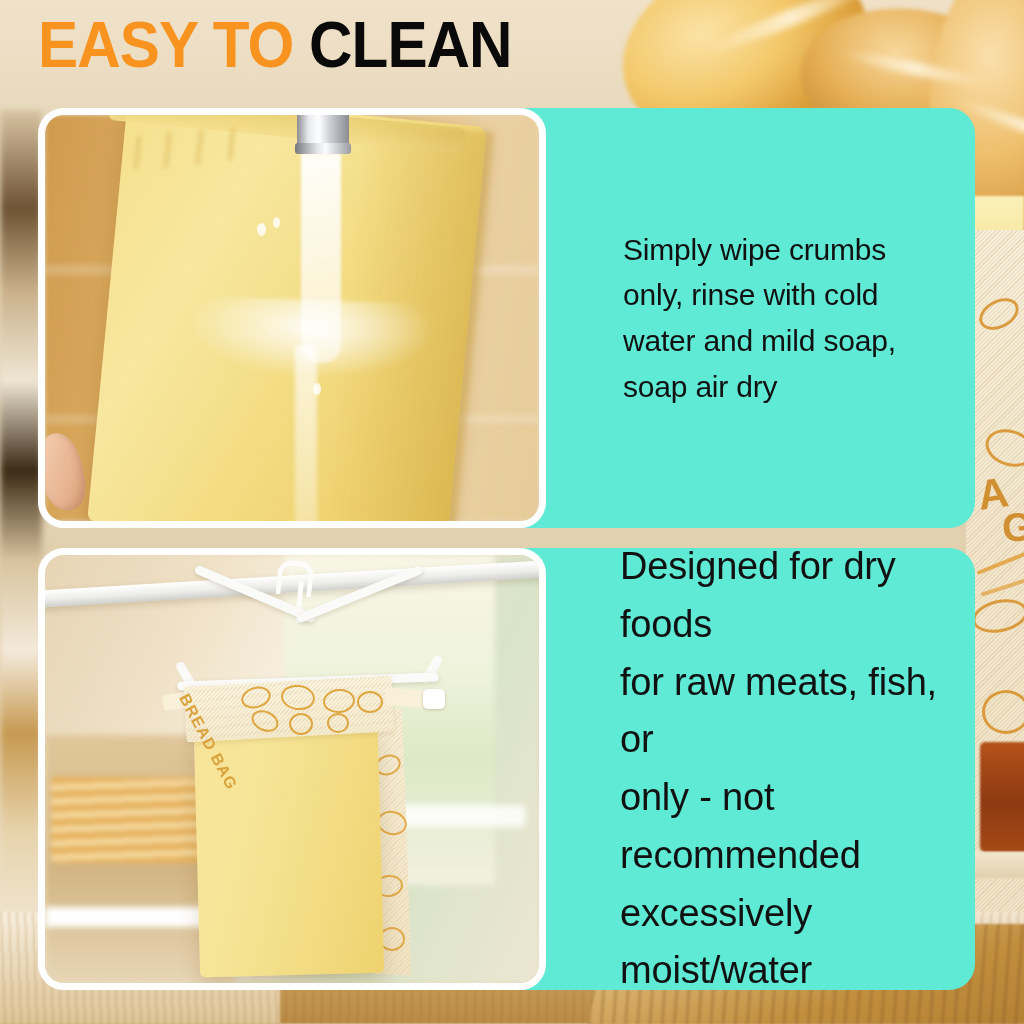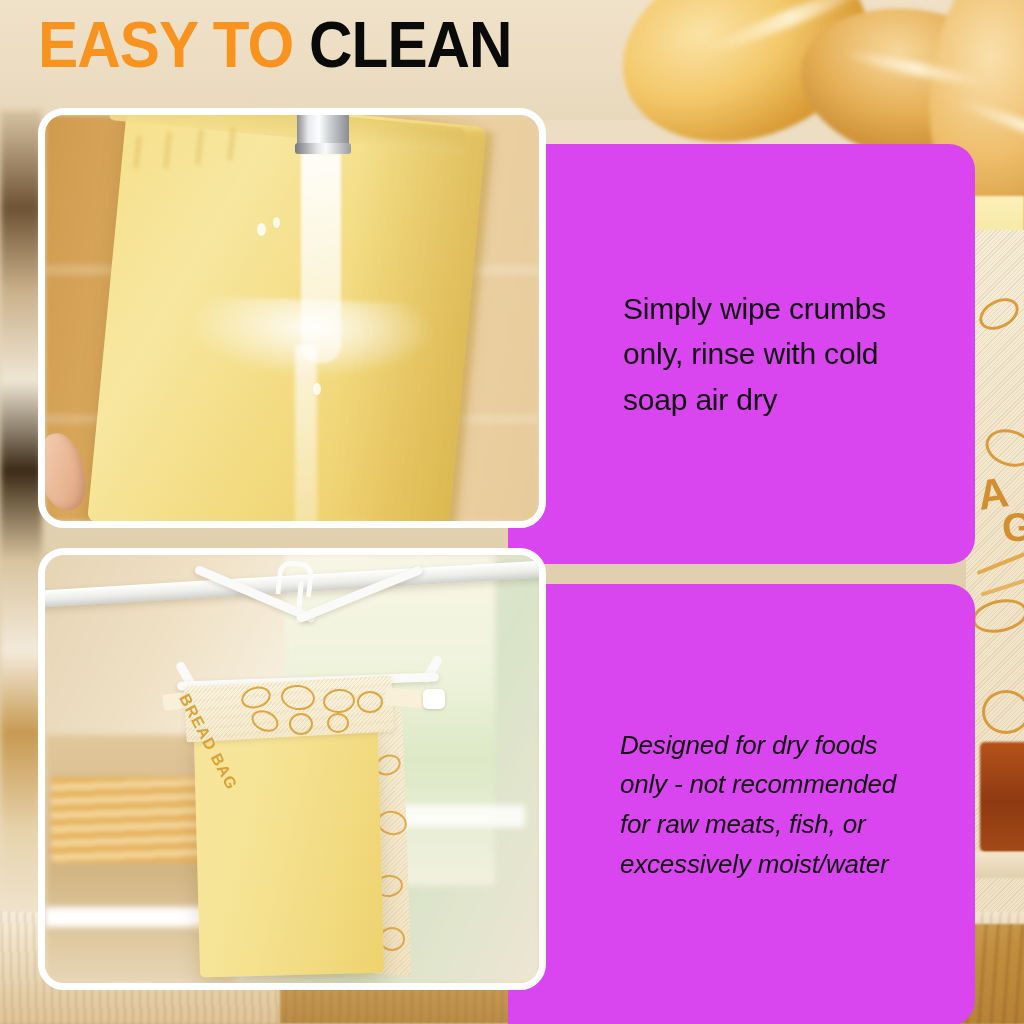--- a/index.html
+++ b/index.html
@@ -116,36 +116,36 @@
     position:absolute;left:0;top:0;width:508px;height:100%;
     border-radius:26px;
     border:7px solid #FFFFFF;
     box-sizing:border-box;
     overflow:hidden;
     background:#E8D7B8;
     z-index:2;
   }
   .text-card{
     position:absolute;left:470px;top:0;width:467px;height:100%;
-    background:#d946ef;
+    background:#5eead4;
     border-radius:0 26px 26px 0;
     z-index:1;
-    display:flex;align-items:center;margin-top:36px;
+    display:flex;align-items:center;
   }
   .row-1 .text-card{border-radius:0 26px 26px 0;}
   .row-2 .text-card{border-radius:0 26px 26px 0;}
   .text-body{
     padding-left:115px;padding-right:18px;
     font-size:30px;
     line-height:1.52;
     color:#111111;
     font-weight:normal;
     letter-spacing:-.2px;
   }
-  .row-2 .text-body{font-size:26px;padding-left:112px;font-style:italic;}
+  .row-2 .text-body{font-size:38px;padding-left:112px;}
 
   
   .p1-bg{position:absolute;inset:0;
     background:
       linear-gradient(100deg,#CE9A4E 0%,#D9A85C 18%,#C98F40 38%,#E3BE80 58%,#EBD0A2 78%,#E7CB9A 100%);
     filter:blur(2px);}
   .p1-tileline{position:absolute;background:rgba(255,255,255,.22);filter:blur(3px);}
   .p1-tileline.t1{left:0;top:150px;width:100%;height:10px;}
   .p1-tileline.t2{left:0;top:300px;width:100%;height:8px;}
   .p1-tileline.v1{left:150px;top:0;width:10px;height:100%;}
@@ -340,20 +340,21 @@
     <span class="w-orange">EASY TO</span>
     <span class="w-black">CLEAN</span>
   </div>
 
   <div class="row row-1">
 
     <div class="text-card">
       <div class="text-body">
         <div>Simply wipe crumbs</div>
         <div>only, rinse with cold</div>
+        <div>water and mild soap,</div>
         <div>soap air dry</div>
       </div>
     </div>
 
     <div class="photo-card">
       <div class="p1-bg"></div>
       <div class="p1-tileline t1"></div>
       <div class="p1-tileline t2"></div>
       <div class="p1-tileline v1"></div>
       <div class="p1-tileline v2"></div>
@@ -375,22 +376,22 @@
       <div class="thumb"></div>
     </div>
 
   </div>
 
   <div class="row row-2">
 
     <div class="text-card">
       <div class="text-body">
         <div>Designed for dry foods</div>
+        <div>for raw meats, fish, or</div>
         <div>only - not recommended</div>
-        <div>for raw meats, fish, or</div>
         <div>excessively moist/water</div>
       </div>
     </div>
 
     <div class="photo-card">
       <div class="p2-bg"></div>
       <div class="p2-window"></div>
       <div class="p2-sill"></div>
       <div class="p2-cab"></div>
       <div class="p2-stack"></div>

